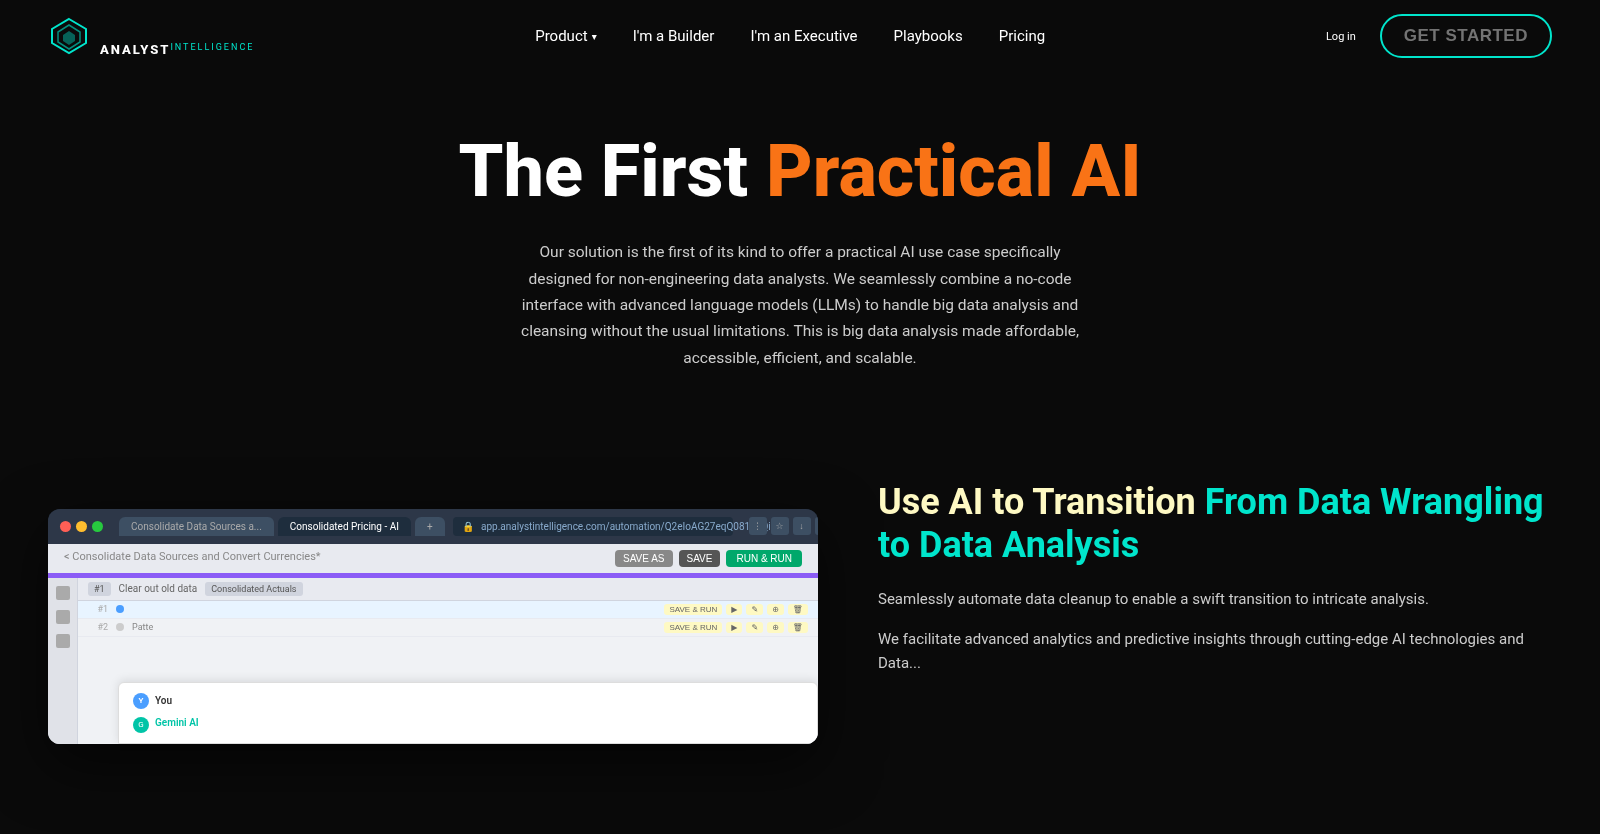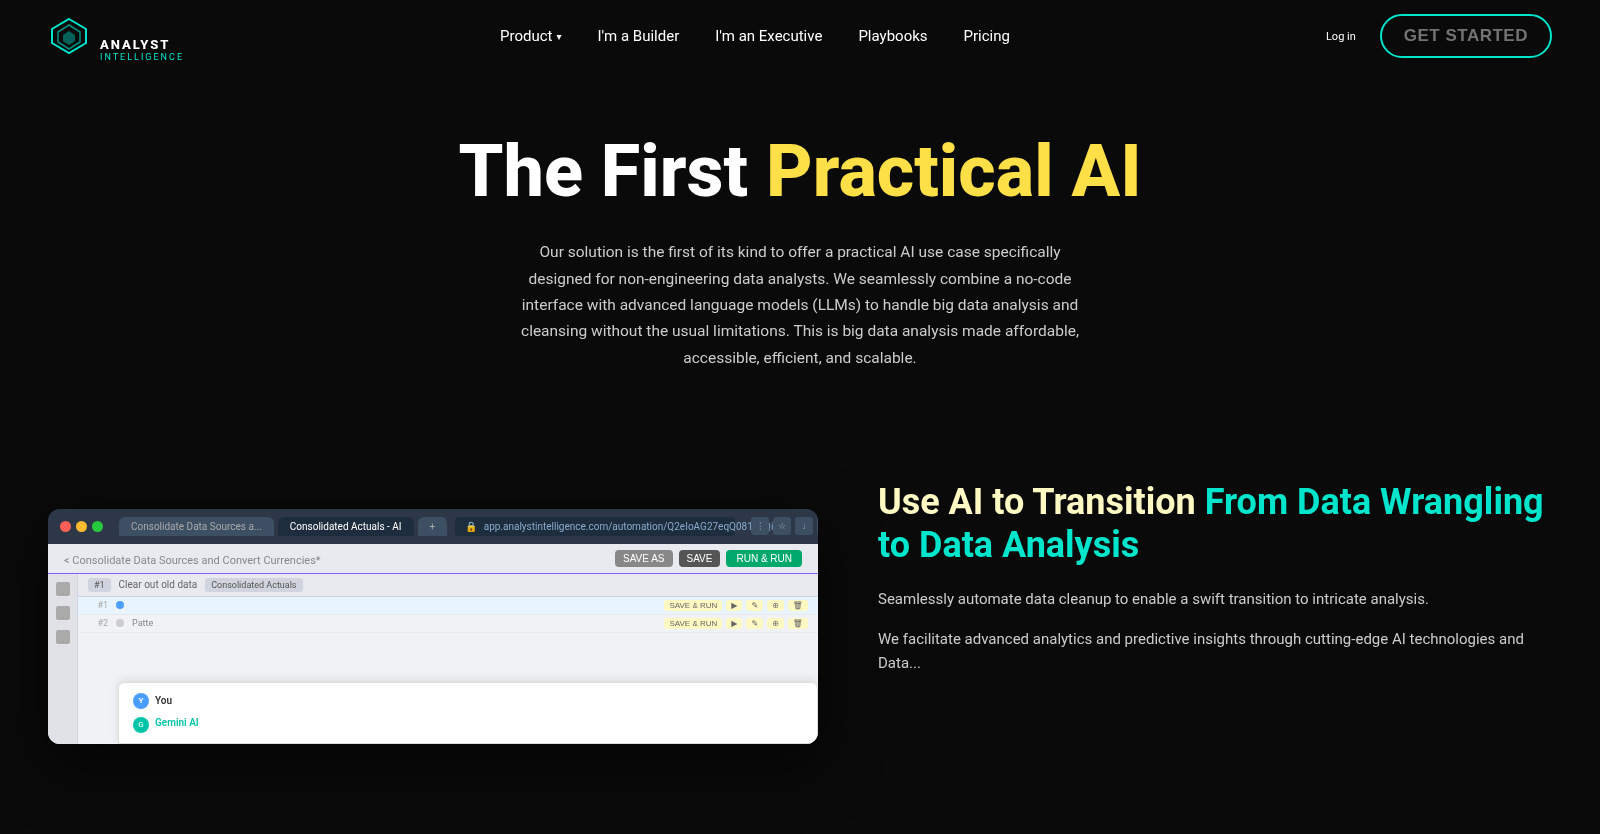--- a/index.html
+++ b/index.html
@@ -33,21 +33,21 @@
       gap: 10px;
     }
 
     .logo-icon {
       width: 42px;
       height: 42px;
     }
 
     .logo-text {
       display: flex;
-      flex-direction: column;
+      flex-direction: row;
       line-height: 1.1;
       margin-top: 29px;
     }
 
     .logo-text-main {
       font-size: 13px;
       font-weight: 800;
       letter-spacing: 2px;
       color: #ffffff;
     }
@@ -123,21 +123,21 @@
       line-height: 1.1;
       margin-bottom: 28px;
       max-width: 800px;
     }
 
     .hero-title-white {
       color: #ffffff;
     }
 
     .hero-title-cyan {
-      color: #fde047;
+      color: #f97316;
     }
 
     .hero-description {
       color: #cccccc;
       font-size: 15.5px;
       line-height: 1.7;
       max-width: 560px;
       margin-bottom: 40px;
     }
 
@@ -243,23 +243,23 @@
       height: 200px;
       padding: 0;
       display: flex;
       flex-direction: column;
     }
 
     .app-toolbar {
       background: #e8eaf0;
       padding: 6px 16px;
       display: flex;
-      align-items: flex-end;
+      align-items: flex-start;
       gap: 8px;
-      border-bottom: 1px solid #8b5cf6;
+      border-bottom: 5px solid #8b5cf6;
       font-size: 11px;
       color: #555;
     }
 
     .app-toolbar-back {
       color: #888;
       font-size: 11px;
     }
 
     .app-toolbar-actions {
@@ -572,21 +572,21 @@
   <div class="app-screenshot-container">
 
     <div class="browser-chrome">
       <div class="browser-dots">
         <div class="dot dot-red"></div>
         <div class="dot dot-yellow"></div>
         <div class="dot dot-green"></div>
       </div>
       <div class="browser-tabs">
         <div class="browser-tab">Consolidate Data Sources a...</div>
-        <div class="browser-tab active">Consolidated Actuals - AI</div>
+        <div class="browser-tab active">Consolidated Pricing - AI</div>
         <div class="browser-tab">+</div>
       </div>
       <div class="browser-address-bar">
         <span>🔒</span>
         <span>app.analystintelligence.com/automation/Q2eIoAG27eqQ08194Qi</span>
       </div>
       <div class="browser-controls">
         <div class="ctrl-btn">⋮</div>
         <div class="ctrl-btn">☆</div>
         <div class="ctrl-btn">↓</div>

